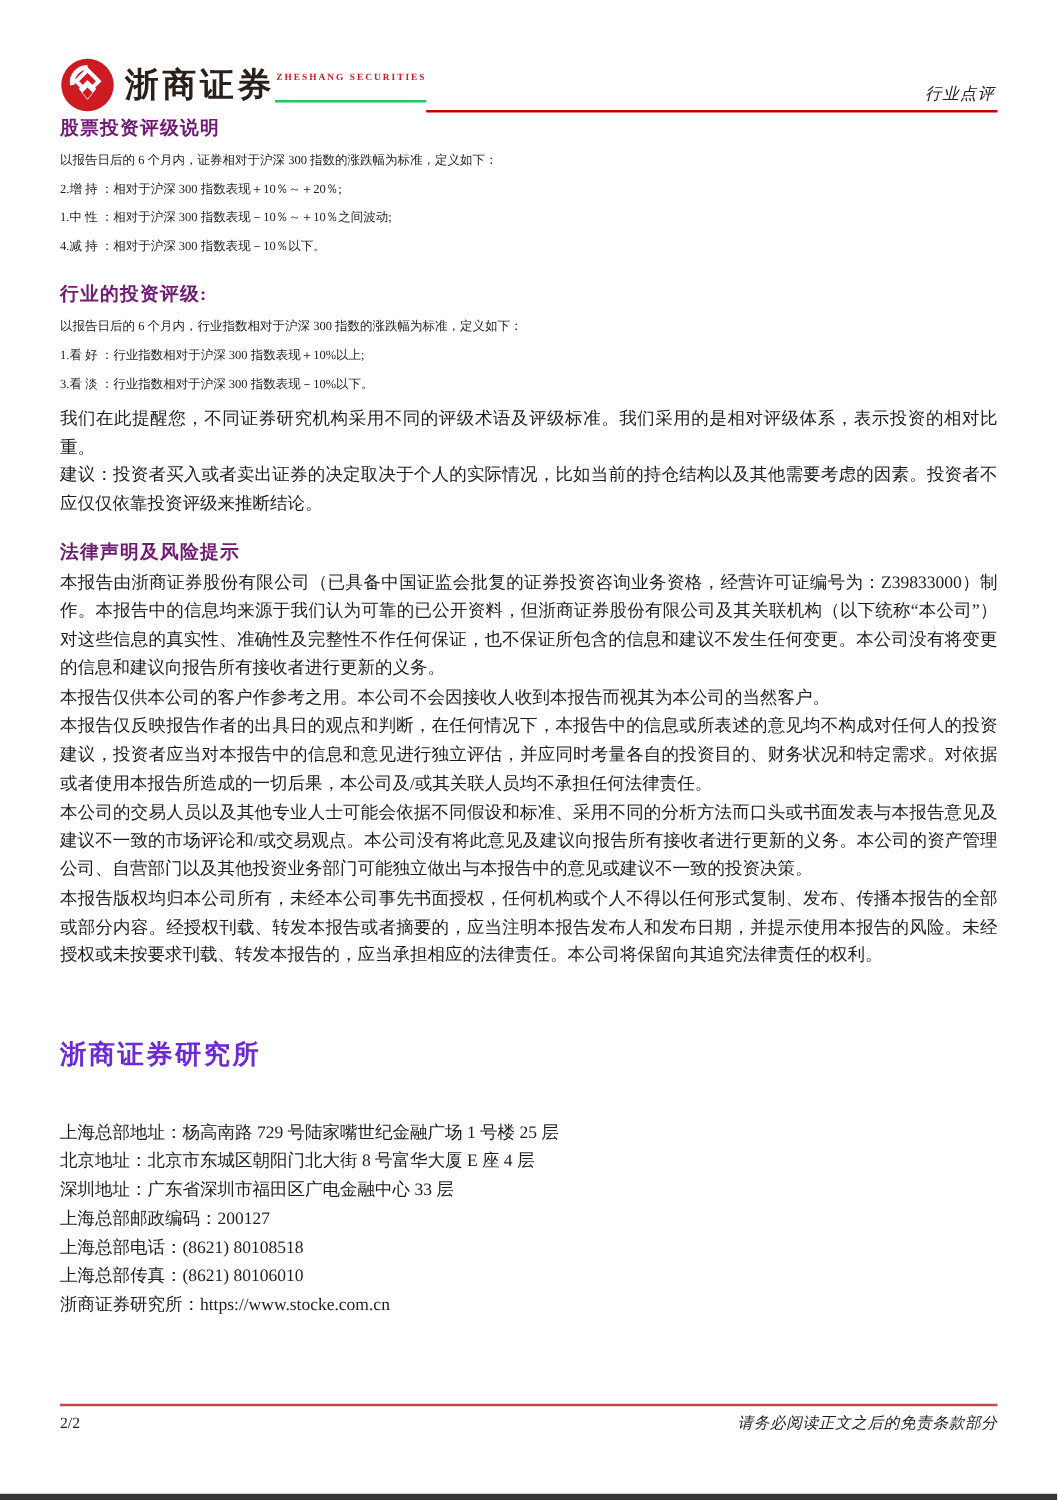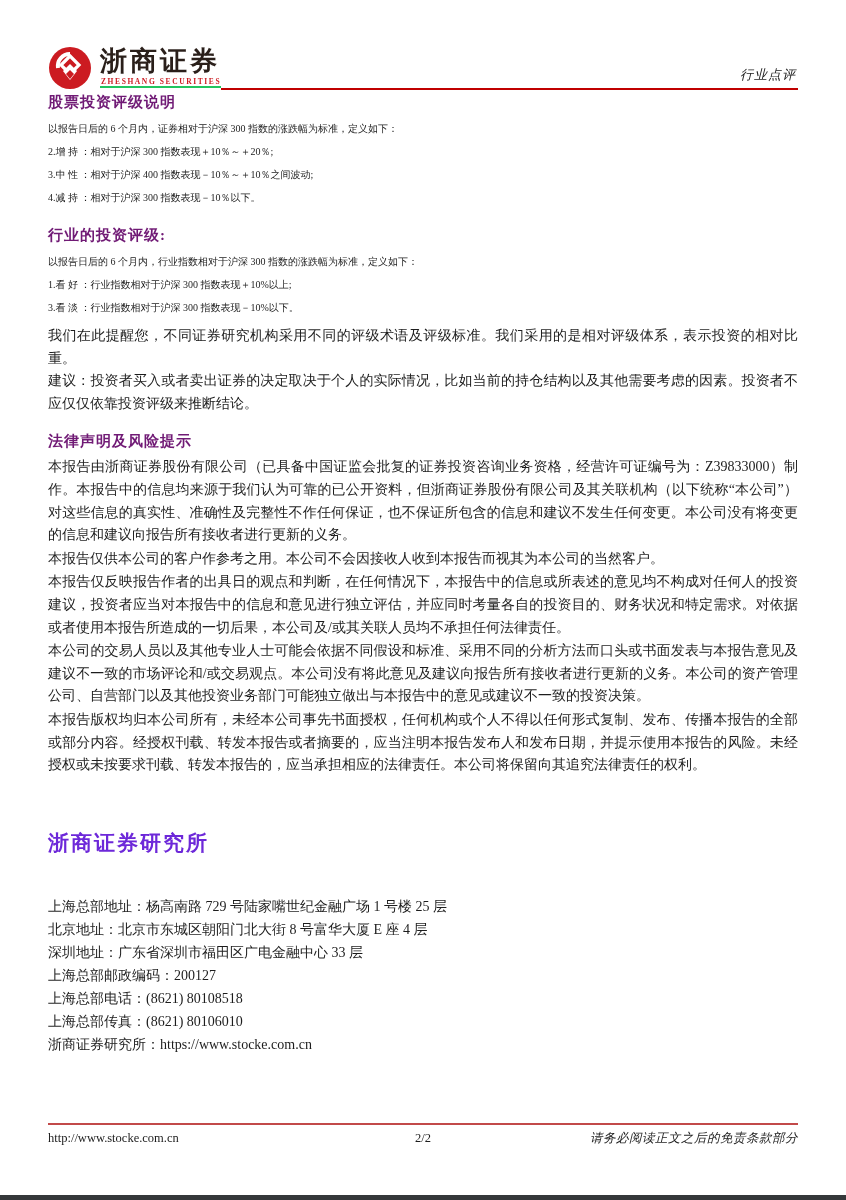--- a/index.html
+++ b/index.html
@@ -13,21 +13,21 @@
     color:#1d1d1d;
   }
   .content{padding:0 48px;}
   
   .header{
     display:flex;align-items:flex-end;
     margin:38px 48px 0 48px;
   }
   .logo{display:flex;align-items:center;flex:0 0 auto;}
   .logo-mark{width:44px;height:44px;margin-right:8px;}
-  .logo-text{display:flex;flex-direction:column;line-height:1;}
+  .logo-text{display:flex;line-height:1;}
   .brand-cn{
     font-size:27px;font-weight:bold;color:#2a1f1a;letter-spacing:3px;
   }
   .brand-en{
     font-size:7.5px;color:#cc1b21;letter-spacing:1.6px;font-weight:bold;
     border-bottom:2px solid #22c55e;padding:2px 0 1px 1px;margin-top:1px;
     white-space:nowrap;
   }
   .header-rule{
     flex:1 1 auto;
@@ -95,21 +95,21 @@
       <span class="report-type">行业点评</span>
     </div>
   </div>
 
   <div class="content">
 
     <div>
       <div class="sec-title">股票投资评级说明</div>
       <p class="line">以报告日后的 6 个月内，证券相对于沪深 300 指数的涨跌幅为标准，定义如下：</p>
       <p class="line">2.增 持 ：相对于沪深 300 指数表现＋10％～＋20％;</p>
-      <p class="line">3.中 性 ：相对于沪深 400 指数表现－10％～＋10％之间波动;</p>
+      <p class="line">1.中 性 ：相对于沪深 300 指数表现－10％～＋10％之间波动;</p>
       <p class="line">4.减 持 ：相对于沪深 300 指数表现－10％以下。</p>
     </div>
 
     <div>
       <div class="sec-title gap">行业的投资评级:</div>
       <p class="line">以报告日后的 6 个月内，行业指数相对于沪深 300 指数的涨跌幅为标准，定义如下：</p>
       <p class="line">1.看 好 ：行业指数相对于沪深 300 指数表现＋10%以上;</p>
       <p class="line">3.看 淡 ：行业指数相对于沪深 300 指数表现－10%以下。</p>
     </div>
 
@@ -136,20 +136,19 @@
         <p class="contact-line">上海总部邮政编码：200127</p>
         <p class="contact-line">上海总部电话：(8621) 80108518</p>
         <p class="contact-line">上海总部传真：(8621) 80106010</p>
         <p class="contact-line">浙商证券研究所：https://www.stocke.com.cn</p>
       </div>
     </div>
 
   </div>
 
   <div class="footer">
-    <a class="footer-url" href="#">http://www.stocke.com.cn</a>
     <span class="footer-page">2/2</span>
     <span class="footer-notice">请务必阅读正文之后的免责条款部分</span>
   </div>
 
   <div class="bottom-edge"></div>
 
 </div>
 
 </body></html>

